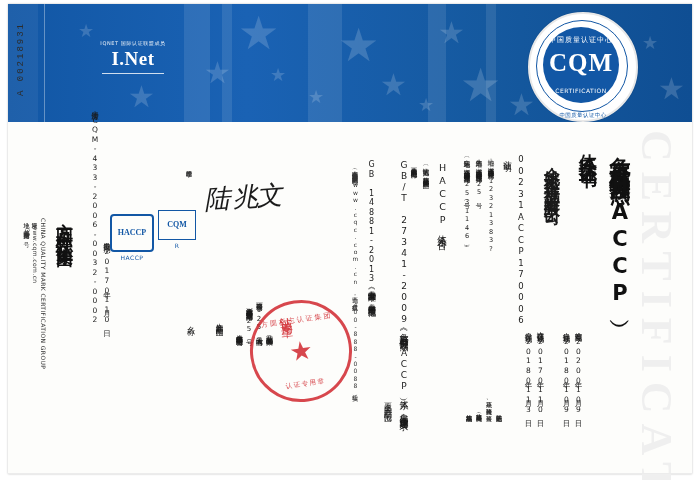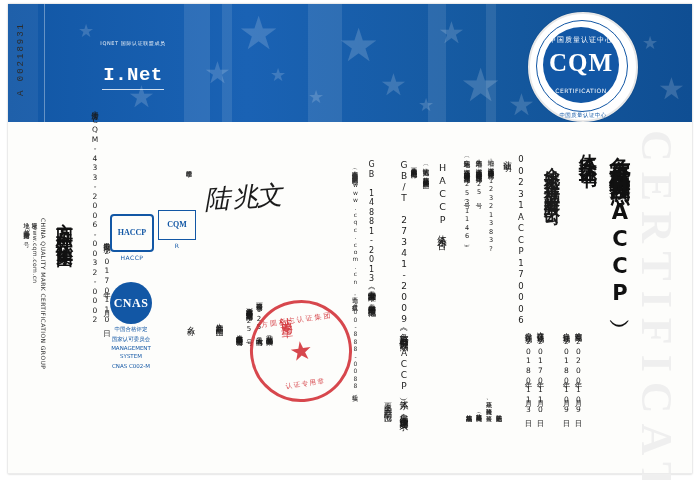--- a/index.html
+++ b/index.html
@@ -142,23 +142,23 @@
     color: #ffffff;
   }
   .inet-top {
     font-size: 5px;
     letter-spacing: .6px;
     opacity: .9;
   }
   .inet-main {
     font-size: 19px;
     font-weight: bold;
-    font-family: Liberation Mono, monospace;
-    letter-spacing: .5px;
-    margin-top: 18px;
+    font-family: Liberation Serif, serif;
+    letter-spacing: .5px;
+    margin-top: 2px;
   }
   .inet-rule {
     width: 62px;
     height: 1px;
     background: rgba(255,255,255,.8);
     margin: 3px auto 0;
   }
 
   
   .serial {
@@ -621,27 +621,20 @@
     <div class="logo-haccp">
       <div class="haccp-mark">HACCP</div>
       <div class="logo-caption">HACCP</div>
     </div>
 
     <div class="logo-rcqm">
       <div class="rcqm-box">CQM</div>
       <div class="logo-caption">R</div>
     </div>
 
-    <div class="logo-cnas">
-      <div class="cnas-circle">CNAS</div>
-      <div class="cnas-sub">中国合格评定</div>
-      <div class="cnas-sub">国家认可委员会</div>
-      <div class="cnas-sub">MANAGEMENT SYSTEM</div>
-      <div class="cnas-sub">CNAS C002-M</div>
-    </div>
 
     <div class="org-name">方圆标志认证集团</div>
     <div class="org-en">CHINA QUALITY MARK CERTIFICATION GROUP</div>
     <div class="org-en" style="left:22px;">网址：www.cqm.com.cn</div>
     <div class="org-en" style="left:14px;">地址：北京市海淀区增光路33号</div>
 
     <div class="seal">
       <div class="seal-txt-top">方圆标志认证集团</div>
       <div class="seal-star">★</div>
       <div class="seal-txt-bot">认证专用章</div>

